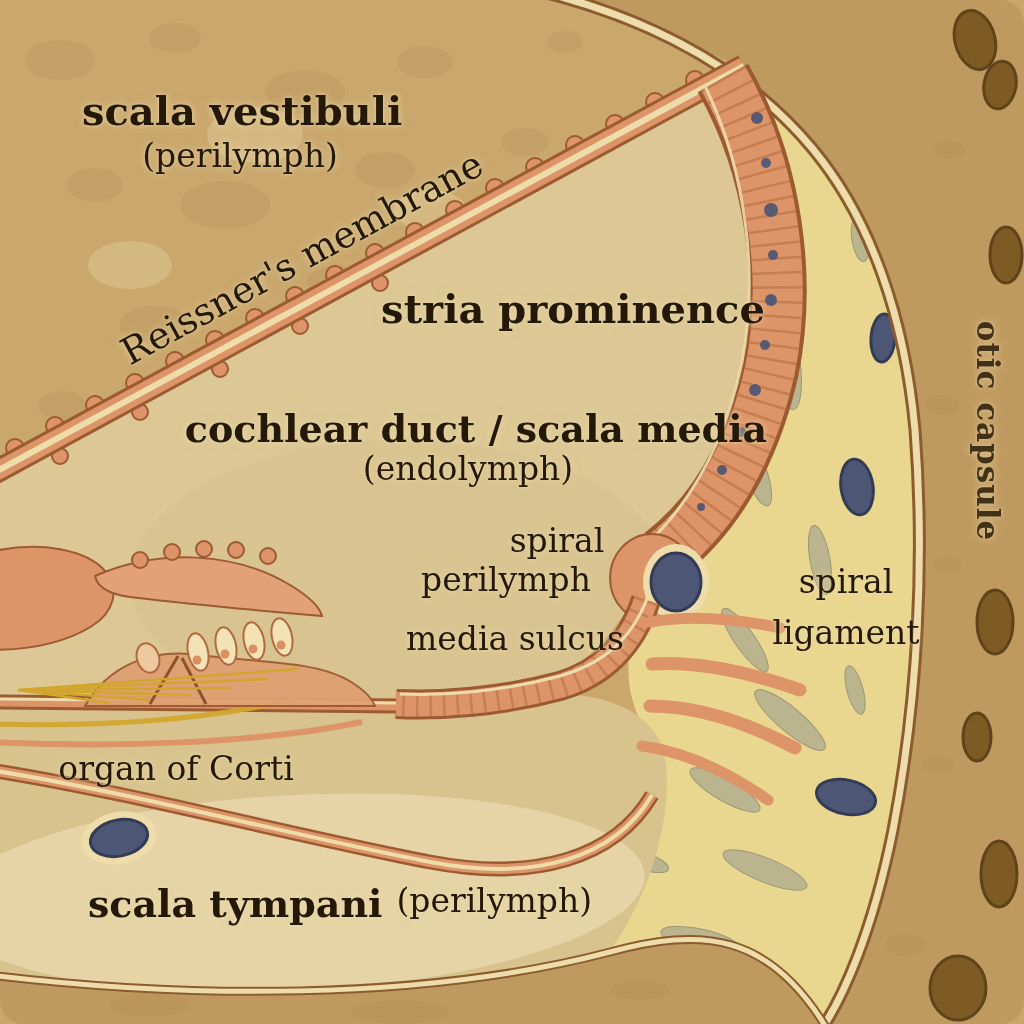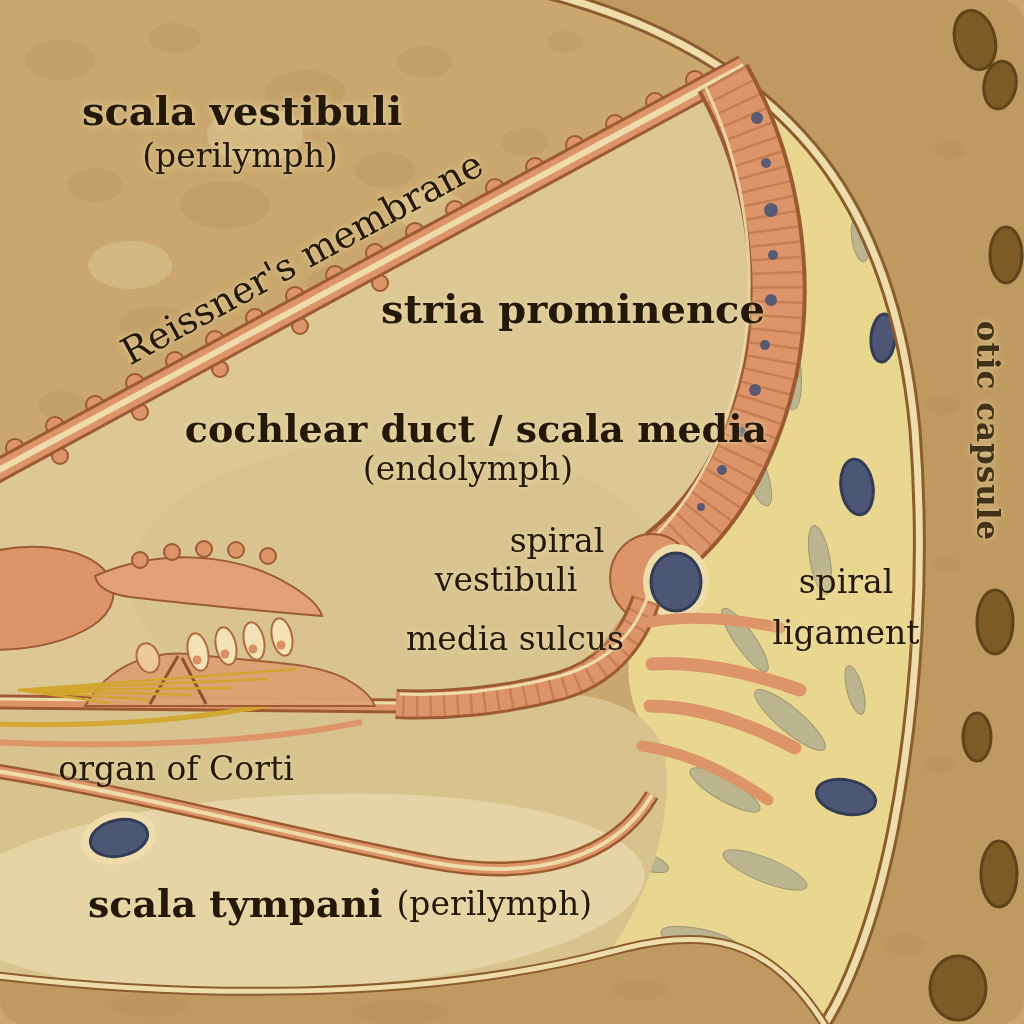--- a/index.html
+++ b/index.html
@@ -17,21 +17,21 @@
   .mottle-l{fill:#e6d3a2;opacity:.4}
   .nf{fill:none}
   .s-dark{stroke:var(--membrane_dark)} .s-membrane{stroke:var(--membrane)}
   .s-cream{stroke:var(--cream)} .s-wall{stroke:var(--wall)} .s-nerve{stroke:var(--nerve)}
   .sc{fill:var(--membrane);stroke:var(--membrane_dark);stroke-width:2}
   .label{position:absolute;white-space:nowrap;
     font-family:"DejaVu Serif","Liberation Serif",serif;color:var(--ink,#241808);
     transform:translate(-50%,-50%);
     text-shadow:0 0 8px rgba(236,220,170,.75),0 0 3px rgba(236,220,170,.6);}
   .b{font-weight:bold} .i{}
-  .pair{display:flex;align-items:center;gap:14px;}
+  .pair{display:flex;align-items:flex-start;gap:14px;}
 </style>
 </head>
 <body>
 
 <div class="stage">
 <svg width="1024" height="1024" viewBox="0 0 1024 1024">
 
   <rect x="0" y="0" width="1024" height="1024" class="f-bone"></rect>
 
   <g>
@@ -230,21 +230,21 @@
   </g>
 </svg>
 
   <div class="label b" style="left:242px;top:110px;font-size:40px">scala vestibuli</div>
   <div class="label i" style="left:240px;top:155px;font-size:33px">(perilymph)</div>
   <div class="label" style="left:302px;top:258px;font-size:37px;transform:translate(-50%,-50%) rotate(-28.5deg)">Reissner's membrane</div>
   <div class="label b" style="left:573px;top:308px;font-size:40px">stria prominence</div>
   <div class="label i" style="left:468px;top:468px;font-size:33px">(endolymph)</div>
   <div class="label b" style="left:476px;top:428px;font-size:38px">cochlear duct / scala media</div>
   <div class="label" style="left:557px;top:540px;font-size:33px">spiral</div>
-  <div class="label" style="left:506px;top:579px;font-size:33px">vestibuli</div>
+  <div class="label" style="left:506px;top:579px;font-size:33px">perilymph</div>
   <div class="label" style="left:515px;top:638px;font-size:33px">media sulcus</div>
   <div class="label" style="left:846px;top:581px;font-size:33px">spiral</div>
   <div class="label" style="left:846px;top:632px;font-size:33px">ligament</div>
   <div class="label" style="left:176px;top:768px;font-size:33px">organ of Corti</div>
   <div class="label pair" style="left:340px;top:903px">
     <span class="b" style="font-size:38px">scala tympani</span>
     <span class="i" style="font-size:33px">(perilymph)</span>
   </div>
   <div class="label b" style="left:988px;top:431px;font-size:31px;opacity:.8;letter-spacing:1px;transform:translate(-50%,-50%) rotate(90deg)">otic capsule</div>
 </div>

